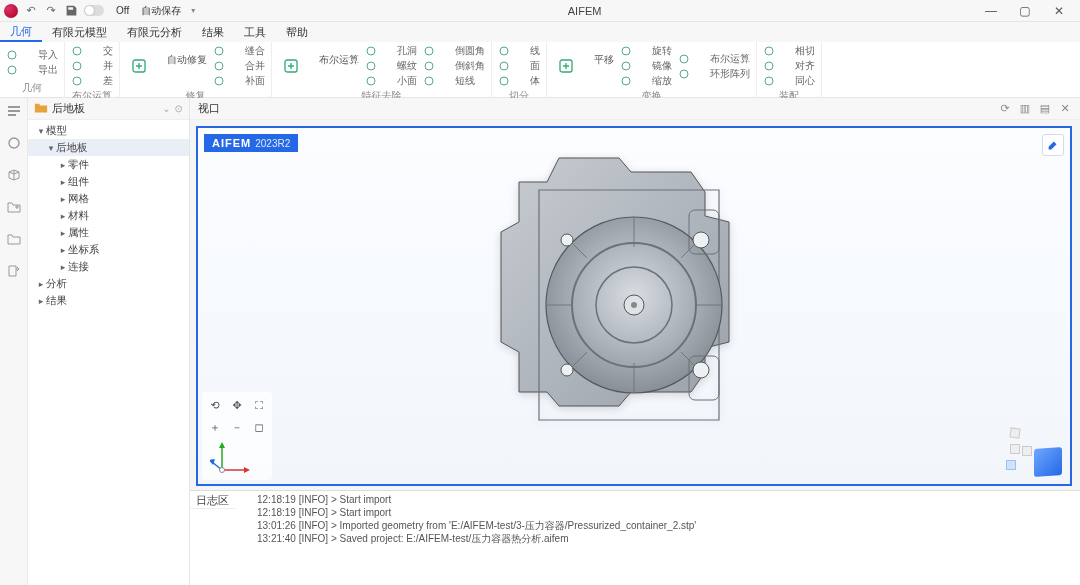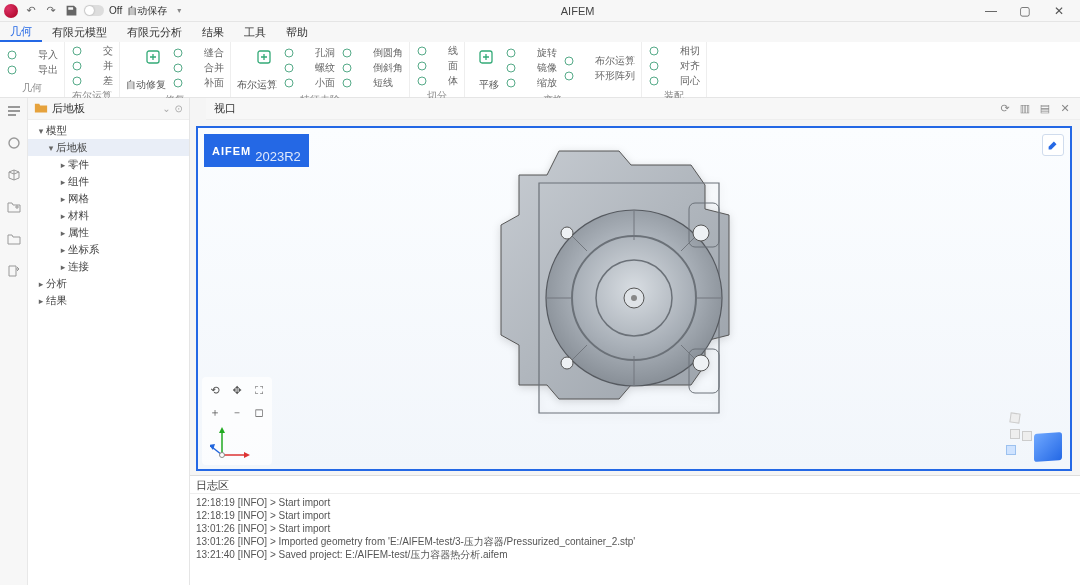--- a/index.html
+++ b/index.html
@@ -3,39 +3,39 @@
 <meta charset="utf-8">
 <style>
 * { box-sizing: border-box; margin: 0; padding: 0; font-family: "Microsoft YaHei", Arial, sans-serif; }
 body { width: 1080px; height: 585px; background: #f5f5f5; font-size: 11px; color: #333; overflow: hidden; position: relative; }
 
 
 .titlebar { height: 22px; background: #f7f7f7; display: flex; align-items: center; padding: 0 4px; border-bottom: 1px solid #e5e5e5; }
 .titlebar-left { display: flex; align-items: center; gap: 6px; }
 .app-logo { width: 14px; height: 14px; border-radius: 50%; background: radial-gradient(circle at 30% 30%, #d36, #a02); }
 .tb-icon { width: 14px; height: 14px; display: inline-flex; align-items: center; justify-content: center; color: #666; cursor: pointer; }
-.toggle { display: flex; align-items: center; gap: 5px; font-size: 10px; }
+.toggle { display: flex; align-items: center; gap: 12px; font-size: 10px; }
 .toggle-pill { width: 20px; height: 11px; background: #ddd; border-radius: 6px; position: relative; }
 .toggle-pill::after { content: ''; position: absolute; width: 9px; height: 9px; background: #fff; border-radius: 50%; top: 1px; left: 1px; box-shadow: 0 0 2px rgba(0,0,0,.3); }
 .dropdown-caret { font-size: 8px; color: #888; margin-left: 4px; }
 .titlebar-center { flex: 1; text-align: center; font-size: 11px; color: #444; }
 .titlebar-right { display: flex; }
 .winbtn { width: 34px; height: 22px; display: flex; align-items: center; justify-content: center; color: #555; cursor: pointer; font-size: 12px; }
 
 
 .menubar { height: 20px; display: flex; align-items: stretch; background: #f7f7f7; font-size: 11px; }
 .menu-item { padding: 0 10px; display: flex; align-items: center; cursor: pointer; }
 .menu-item.active { color: #2468e5; border-bottom: 2px solid #2468e5; }
 
 
 .ribbon { height: 56px; background: #fff; border-bottom: 1px solid #e5e5e5; display: flex; }
 .ribbon-group { display: flex; flex-direction: column; padding: 2px 6px; border-right: 1px solid #eee; }
 .rg-body { flex: 1; display: flex; align-items: center; gap: 6px; }
 .rg-label { text-align: center; font-size: 10px; color: #888; padding-top: 1px; }
-.rbtn { display: flex; flex-direction: column; align-items: flex-end; font-size: 10px; color: #555; gap: 8px; cursor: pointer; min-width: 28px; }
+.rbtn { display: flex; flex-direction: row; align-items: flex-start; font-size: 10px; color: #555; gap: 15px; cursor: pointer; min-width: 28px; }
 .rbtn-ico { width: 18px; height: 18px; display: flex; align-items: center; justify-content: center; color: #3a7; }
 .rbtn-ico svg { width: 16px; height: 16px; }
 .rbtn.big .rbtn-ico { width: 26px; height: 26px; }
 .rbtn-stack { display: flex; flex-direction: column; gap: 1px; }
 .rbtn-row { display: flex; align-items: center; gap: 20px; font-size: 10px; color: #666; cursor: pointer; }
 .rbtn-row .mini-ico { width: 12px; height: 12px; color: #5a8; }
 
 
 .main { position: absolute; top: 98px; left: 0; right: 0; bottom: 0; display: flex; }
 
@@ -50,26 +50,26 @@
 .treehdr-right { margin-left: auto; display: flex; gap: 4px; color: #aaa; font-size: 10px; }
 .tree { flex: 1; overflow: auto; padding: 2px 0; }
 .tree-row { display: flex; align-items: center; height: 17px; padding-left: 8px; font-size: 10.5px; color: #444; cursor: pointer; }
 .tree-row.selected { background: #e9eef7; }
 .tree-caret { width: 10px; text-align: center; color: #666; font-size: 9px; }
 .tree-row.depth1 { padding-left: 18px; }
 .tree-row.depth2 { padding-left: 30px; }
 
 
 .vparea { flex: 1; display: flex; flex-direction: column; min-width: 0; }
-.vp-tabs { height: 22px; background: #f7f7f7; display: flex; align-items: center; padding: 0 8px; font-size: 11px; border-bottom: 1px solid #eee; margin-left: 16px; }
+.vp-tabs { height: 22px; background: #f7f7f7; display: flex; align-items: center; padding: 0 8px; font-size: 11px; border-bottom: 1px solid #eee; }
 .vp-tab-right { margin-left: auto; display: flex; gap: 6px; color: #888; }
 .vp-icon { cursor: pointer; width: 14px; display: inline-flex; justify-content: center; }
 .viewport { flex: 1; position: relative; margin: 6px 8px 4px 6px; background: linear-gradient(#fbfdff, #f2f6fb); border: 2px solid #2468e5; }
 .vp-badge { position: absolute; top: 6px; left: 6px; background: #2468e5; color: #fff; font-size: 11px; padding: 3px 8px; display: flex; align-items: center; gap: 4px; }
-.vp-badge .ver { font-size: 13px; opacity: .85; margin-top: 12px; }
+.vp-badge .ver { font-size: 10px; opacity: .85; }
 .vp-topright { position: absolute; top: 6px; right: 6px; width: 22px; height: 22px; background: #fff; border: 1px solid #d0dced; border-radius: 3px; display: flex; align-items: center; justify-content: center; color: #2468e5; }
 
 
 .model { position: absolute; left: 50%; top: 50%; transform: translate(-50%, -50%); }
 .model svg { filter: drop-shadow(0 2px 4px rgba(0,0,0,.15)); }
 
 
 .vtoolbar { position: absolute; left: 4px; bottom: 4px; background: rgba(255,255,255,.7); border-radius: 4px; padding: 4px; display: grid; grid-template-columns: repeat(3, 18px); gap: 4px; }
 .vt-btn { width: 18px; height: 18px; display: flex; align-items: center; justify-content: center; color: #555; cursor: pointer; font-size: 11px; }
 .triad { grid-column: 1 / span 3; height: 36px; position: relative; }
@@ -78,24 +78,24 @@
 
 .navcube { position: absolute; right: 6px; bottom: 6px; width: 72px; height: 60px; }
 .navcube .cube { position: absolute; right: 2px; bottom: 2px; width: 28px; height: 28px; background: linear-gradient(135deg,#6fa8ff,#2468e5); border-radius: 3px; transform: skewY(-4deg); }
 .navcube .face { position: absolute; width: 10px; height: 10px; background: #eee; border: 1px solid #ccc; }
 .navcube .f1 { right: 44px; bottom: 40px; transform: rotate(8deg); }
 .navcube .f2 { right: 32px; bottom: 22px; }
 .navcube .f3 { right: 48px; bottom: 8px; background: #cfe3ff; border-color: #9cc1ef; }
 .navcube .f4 { right: 44px; bottom: 24px; }
 
 
-.logarea { height: 110px; border-top: 1px solid #ddd; background: #fff; display: flex; flex-direction: column; }
+.logarea { height: 95px; border-top: 1px solid #ddd; background: #fff; display: flex; flex-direction: row; }
 .loghdr { height: 18px; font-size: 11px; padding: 2px 6px; color: #444; border-bottom: 1px solid #eee; }
 .logbody { flex: 1; overflow: auto; padding: 2px 6px; font-size: 10px; color: #555; line-height: 1.3; }
-.logline { white-space: nowrap; }
+.logline { white-space: nowrap; margin-left: 16px; }
 
 </style>
 </head>
 <body>
 
 <div class="titlebar">
   <div class="titlebar-left">
     <span class="app-logo"></span>
     <span class="tb-icon">↶</span>
     <span class="tb-icon">↷</span>
@@ -551,19 +551,18 @@
         <span class="face f4"></span>
         <span class="cube"></span>
       </div>
     </div>
 
     <div class="logarea">
       <div class="loghdr">日志区</div>
       <div class="logbody" id="logbody">
           <div class="logline">12:18:19 [INFO] &gt; Start import</div>
           <div class="logline">12:18:19 [INFO] &gt; Start import</div>
-          <div class="logline">13:01:26 [INFO] &gt; Start import</div>
           <div class="logline">13:01:26 [INFO] &gt; Imported geometry from 'E:/AIFEM-test/3-压力容器/Pressurized_container_2.stp'</div>
           <div class="logline">13:21:40 [INFO] &gt; Saved project: E:/AIFEM-test/压力容器热分析.aifem</div>
         </div>
     </div>
   </div>
 </div>
 
 </body></html>

